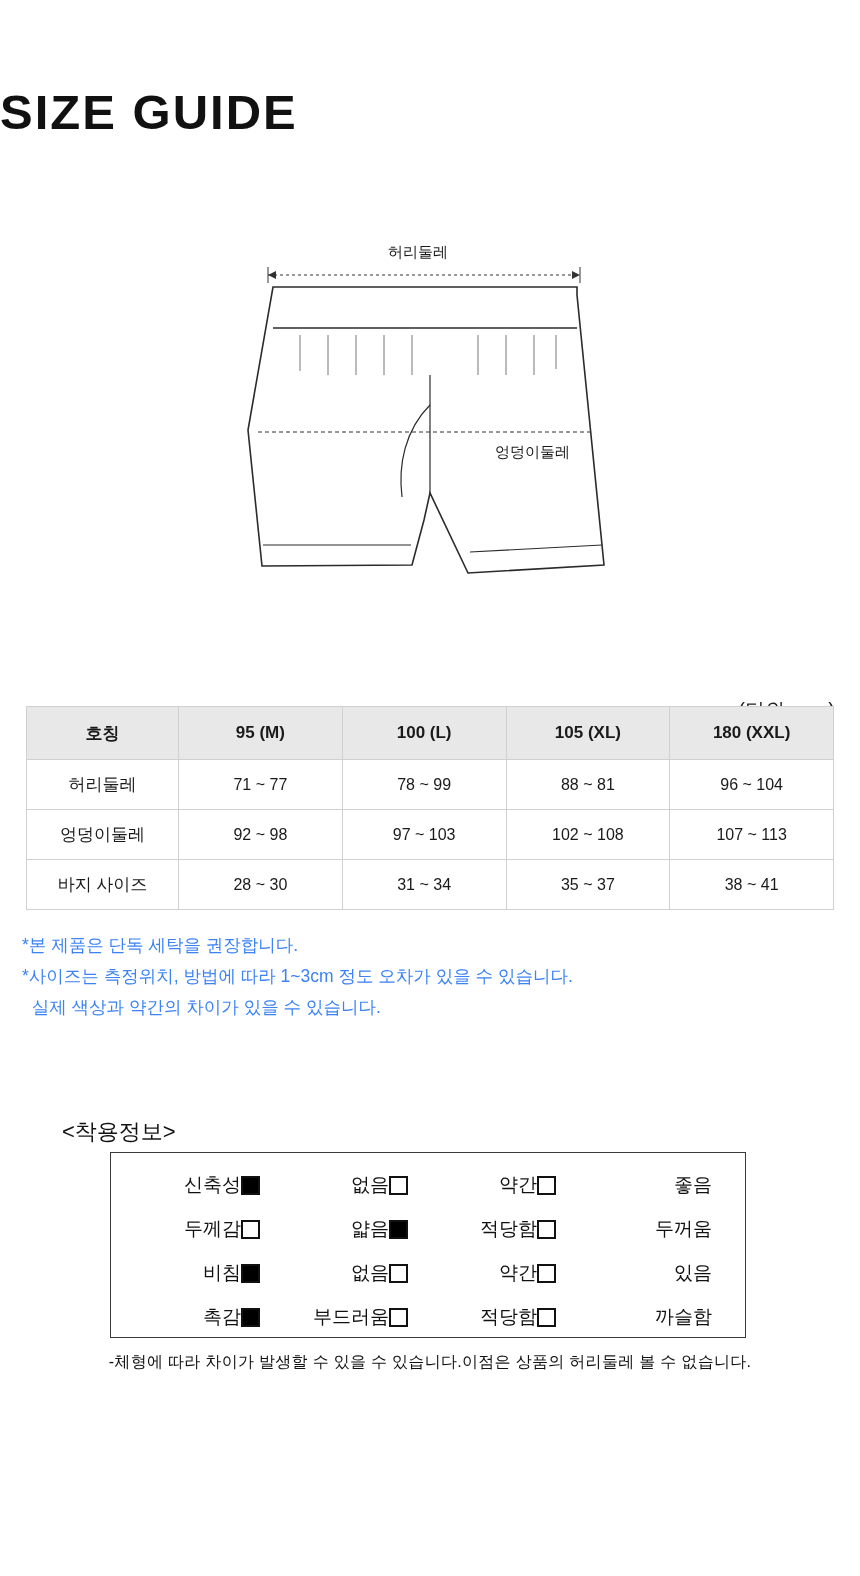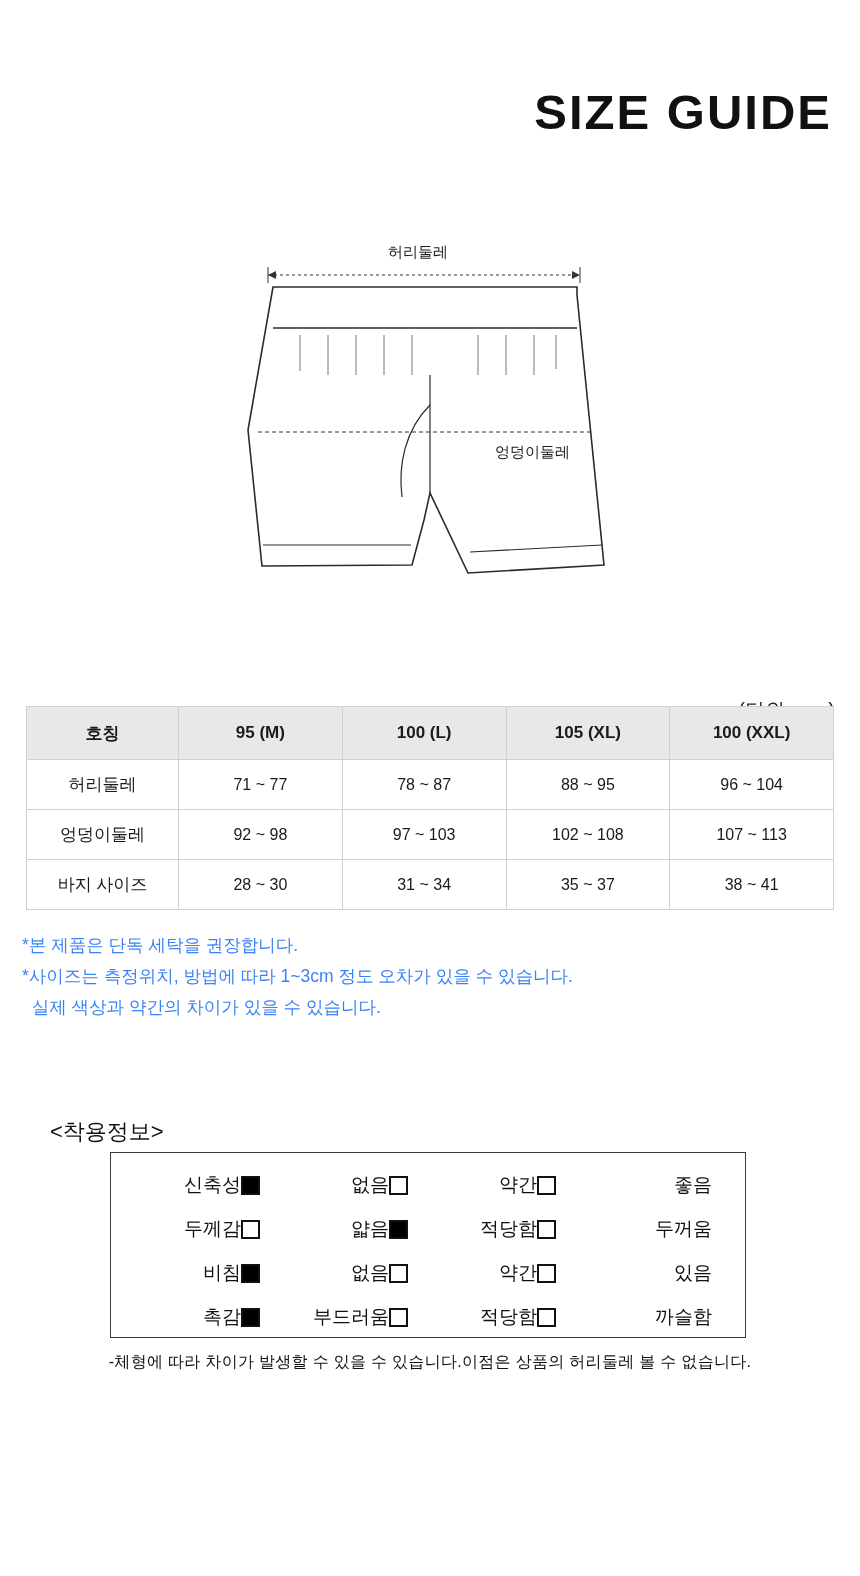--- a/index.html
+++ b/index.html
@@ -21,21 +21,21 @@
     width: 860px;
     height: 1576px;
   }
 
   
   .title {
     position: absolute;
     top: 84px;
     left: 0;
     width: 832px;
-    text-align: right;
+    text-align: left;
     font-size: 49px;
     font-weight: bold;
     letter-spacing: 2px;
     color: #111111;
     font-family: "Liberation Sans", "DejaVu Sans", sans-serif;
   }
 
   
   .diagram {
     position: absolute;
@@ -101,21 +101,21 @@
     font-size: 17.5px;
     line-height: 31px;
     color: #3b82f6;
   }
   .notes div { white-space: pre; }
 
   
   .wear-heading {
     position: absolute;
     top: 1117px;
-    left: 50px;
+    left: 62px;
     font-size: 22px;
     color: #111;
     text-align: right;
   }
   .wear-box {
     position: absolute;
     top: 1152px;
     left: 110px;
     width: 636px;
     height: 186px;
@@ -218,29 +218,29 @@
         <col>
         <col>
         <col>
     </colgroup>
     <thead>
       <tr>
         <th>호칭</th>
         <th>95 (M)</th>
         <th>100 (L)</th>
         <th>105 (XL)</th>
-        <th>100 (XXL)</th>
+        <th>180 (XXL)</th>
       </tr>
     </thead>
     <tbody>
       <tr>
         <td>허리둘레</td>
         <td>71 ~ 77</td>
-        <td>78 ~ 87</td>
-        <td>88 ~ 95</td>
+        <td>78 ~ 99</td>
+        <td>88 ~ 81</td>
         <td>96 ~ 104</td>
       </tr>
       <tr>
         <td>엉덩이둘레</td>
         <td>92 ~ 98</td>
         <td>97 ~ 103</td>
         <td>102 ~ 108</td>
         <td>107 ~ 113</td>
       </tr>
       <tr>

